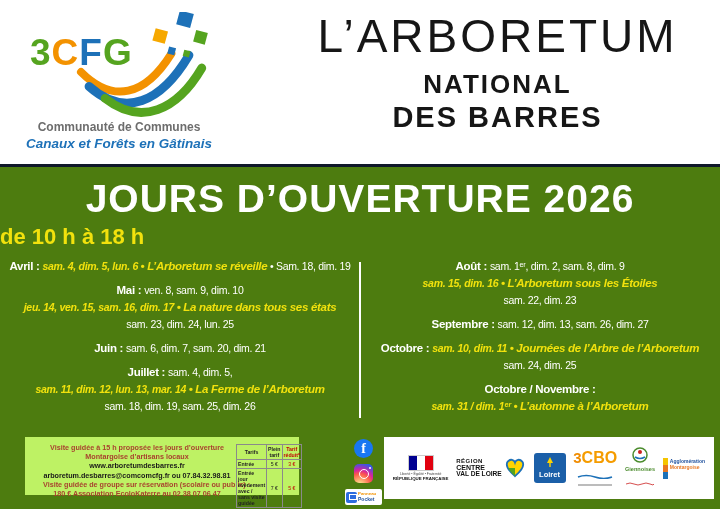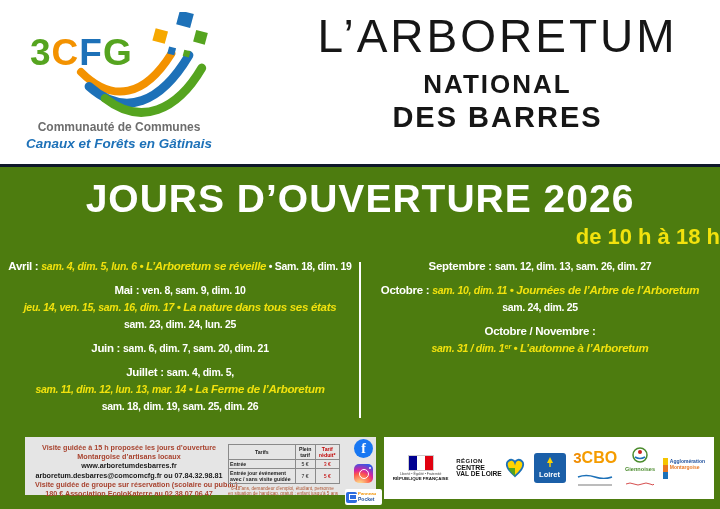--- a/index.html
+++ b/index.html
@@ -19,35 +19,35 @@
   .title-block{position:absolute;left:285px;top:10px;width:425px;text-align:center;color:#161616;}
   .title1{font-size:46px;font-weight:300;letter-spacing:3px;line-height:52px;}
   .title2{font-size:26px;font-weight:800;letter-spacing:2px;line-height:30px;margin-top:7px;}
   .title3{font-size:29px;font-weight:800;letter-spacing:2px;line-height:33px;margin-top:2px;}
 
   
   .green{position:absolute;left:0;top:164px;width:720px;height:345px;background:#4d7c0f;
          border-top:3px solid #0f172a;}
   .banner-heading{padding-top:10px;text-align:center;color:#fff;font-size:39px;font-weight:800;
                   letter-spacing:1px;line-height:44px;}
-  .banner-hours{text-align:right;color:#f2e20d;font-size:22px;font-weight:800;margin-top:3px;}
+  .banner-hours{text-align:left;color:#f2e20d;font-size:22px;font-weight:800;margin-top:3px;}
 
   .schedule{position:absolute;left:0;top:258px;width:720px;display:flex;}
   .col{width:360px;text-align:center;color:#fff;font-size:10.5px;letter-spacing:-0.3px;}
   .group{margin-bottom:7px;}
   .sline{line-height:17px;white-space:nowrap;}
   .seg-m{color:#fff;font-weight:bold;font-size:11.5px;}
-  .seg-w{color:#fff;font-weight:bold;}
+  .seg-w{color:#fff;}
   .seg-y{color:#f2e20d;font-style:italic;font-weight:600;}
   .seg-e{color:#f2e20d;font-style:italic;font-weight:bold;font-size:11.5px;}
   .divider{position:absolute;left:359px;top:262px;width:2px;height:156px;background:#fff;}
 
   
-  .info-box{position:absolute;left:25px;top:437px;width:351px;height:58px;background:#e5e5e5;
-            display:flex;padding:4px 5px 3px 10px;}
+  .info-box{position:absolute;left:25px;top:437px;width:274px;height:58px;background:#bef264;
+            display:flex;padding:4px 5px 3px 18px;}
   .info-text{width:188px;text-align:center;padding-top:2px;}
   .il{font-size:7.2px;line-height:9.2px;font-weight:bold;white-space:nowrap;}
   .il.maroon{color:#a8432f;}
   .il.black{color:#1a1a1a;}
   .tariff{width:112px;margin-left:5px;padding-top:3px;}
   .tariff table{border-collapse:collapse;width:100%;}
   .tariff th,.tariff td{border:1px solid #8a8a8a;font-size:5.2px;padding:1px 1px;
                         text-align:center;color:#222;line-height:6px;}
   .tariff th{font-weight:bold;}
   .tariff td.lbl{text-align:left;font-weight:bold;}
@@ -147,20 +147,25 @@
           <div class="sline"><span class="seg-m">Juin : </span><span class="seg-w">sam. 6, dim. 7, sam. 20, dim. 21</span></div>
         </div>
         <div class="group">
           <div class="sline"><span class="seg-m">Juillet : </span><span class="seg-w">sam. 4, dim. 5,</span></div>
           <div class="sline"><span class="seg-y">sam. 11, dim. 12, lun. 13, mar. 14 </span><span class="seg-e">• La Ferme de l’Arboretum</span></div>
           <div class="sline"><span class="seg-w">sam. 18, dim. 19, sam. 25, dim. 26</span></div>
         </div>
       </div>
     <div class="col">
         <div class="group">
+          <div class="sline"><span class="seg-m">Août : </span><span class="seg-w">sam. 1ᵉʳ, dim. 2, sam. 8, dim. 9</span></div>
+          <div class="sline"><span class="seg-y">sam. 15, dim. 16 </span><span class="seg-e">• L’Arboretum sous les Étoiles</span></div>
+          <div class="sline"><span class="seg-w">sam. 22, dim. 23</span></div>
+        </div>
+        <div class="group">
           <div class="sline"><span class="seg-m">Septembre : </span><span class="seg-w">sam. 12, dim. 13, sam. 26, dim. 27</span></div>
         </div>
         <div class="group">
           <div class="sline"><span class="seg-m">Octobre : </span><span class="seg-y">sam. 10, dim. 11 </span><span class="seg-e">• Journées de l’Arbre de l’Arboretum</span></div>
           <div class="sline"><span class="seg-w">sam. 24, dim. 25</span></div>
         </div>
         <div class="group">
           <div class="sline"><span class="seg-m">Octobre / Novembre :</span></div>
           <div class="sline"><span class="seg-y">sam. 31 / dim. 1ᵉʳ </span><span class="seg-e">• L’automne à l’Arboretum</span></div>
         </div>

